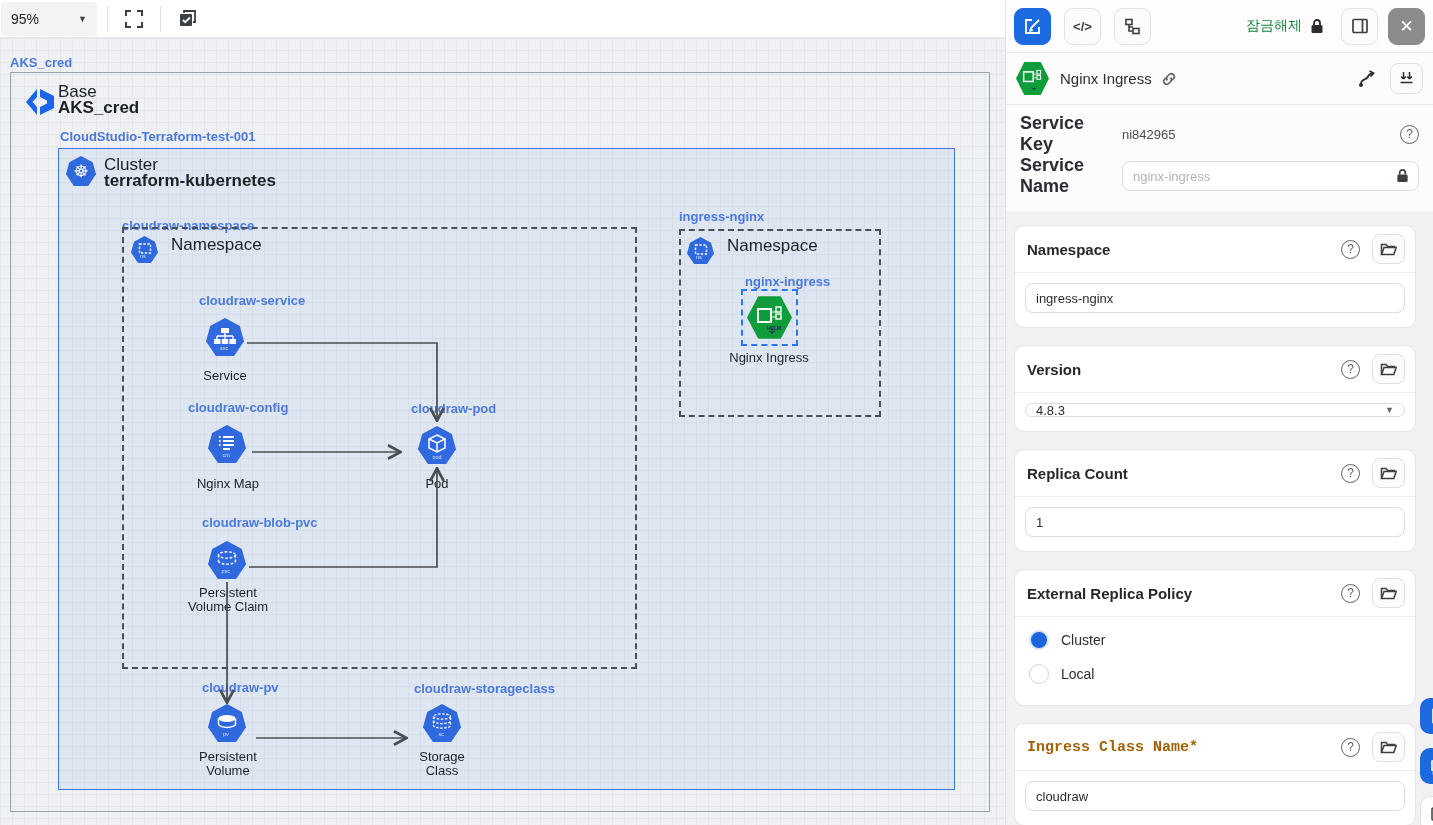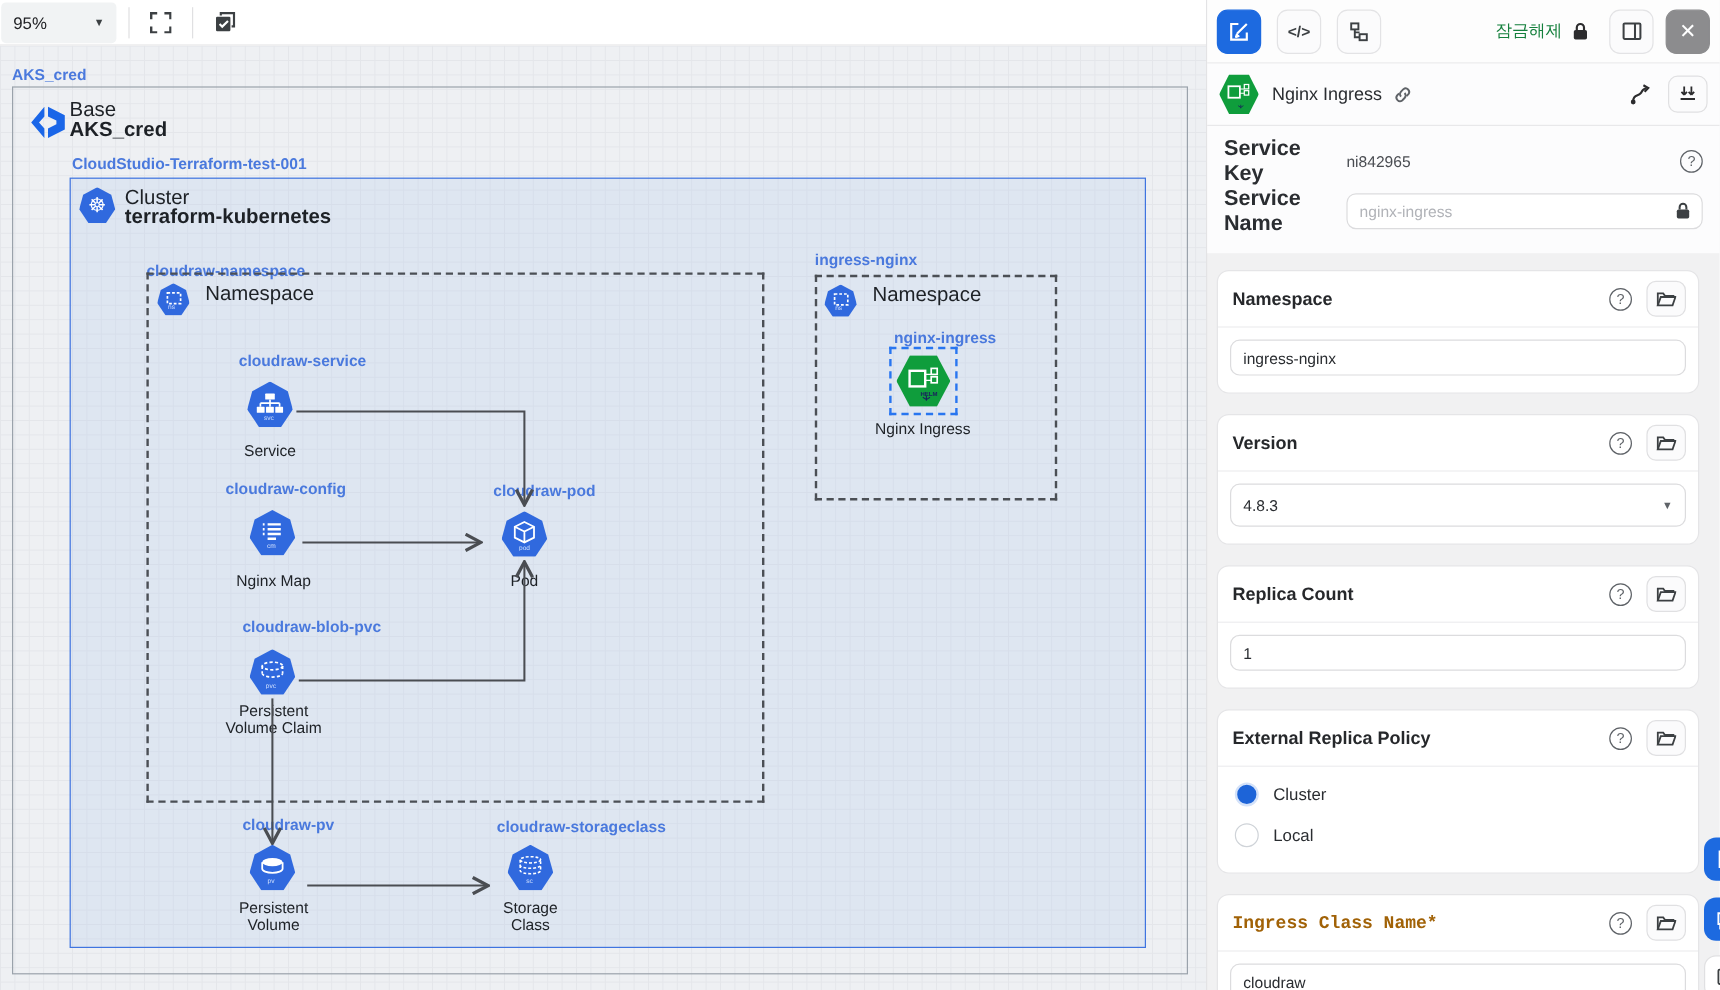--- a/index.html
+++ b/index.html
@@ -56,21 +56,21 @@
   .p-input { width:100%; height:30px; border:1px solid #dcdcde; border-radius:8px; background:#fff; font-size:13px; color:#2a2d31; padding:0 10px; font-family:"Liberation Sans",sans-serif; }
   .p-input::placeholder { color:#b1b3b8; }
 
   .sections { padding:14px 8px 0 8px; height:calc(825px - 53px - 52px - 84px); overflow:hidden; position:relative; }
   .card { background:#fff; border:1px solid #e5e5e7; border-radius:10px; margin-bottom:17px; width:402px; }
   .card-head { display:flex; align-items:center; padding:8px 10px 8px 12px; min-height:44px; border-bottom:1px solid #ededef; }
   .card-title { font-size:15px; color:#26282b; font-weight:600; }
   .card-title.req { color:#a16207;font-family:Liberation Mono, monospace; }
   .folder-btn { width:33px; height:30px; border:1px solid #e0e0e2; border-radius:8px; background:#fbfbfc; display:flex; align-items:center; justify-content:center; margin-left:12px; cursor:pointer; flex:none; }
   .card-body { padding:10px 10px 14px 10px; }
-  .select-box { height:36px; border:1px solid #dcdcde; border-radius:8px; background:#fff; display:flex; align-items:center; padding:0 10px; font-size:13px; color:#2a2d31; cursor:pointer; }
+  .select-box { height:14px; border:1px solid #dcdcde; border-radius:8px; background:#fff; display:flex; align-items:center; padding:0 10px; font-size:13px; color:#2a2d31; cursor:pointer; }
   .select-box .caret { margin-left:auto; font-size:9px; color:#5f6368; }
   .search-row { display:flex; align-items:center; gap:8px; margin-bottom:10px; }
   .radio-row { display:flex; align-items:center; gap:12px; padding:7px 4px; font-size:14px; color:#2a2d31; cursor:pointer; }
   .radio { width:20px; height:20px; border-radius:50%; background:#fff; border:1.5px solid #cfd3d8; flex:none; }
   .radio.checked { background:#1d64d8; border:2px solid #d4e2f9; }
 
   .float-btn { position:absolute; width:36px; height:36px; border-radius:10px; display:flex; align-items:center; justify-content:center; z-index:9; cursor:pointer; }
   .float-btn.blue { background:#1d6ae0; color:#fff; }
   .float-btn.white { background:#fff; border:1px solid #e0e0e2; }
 

